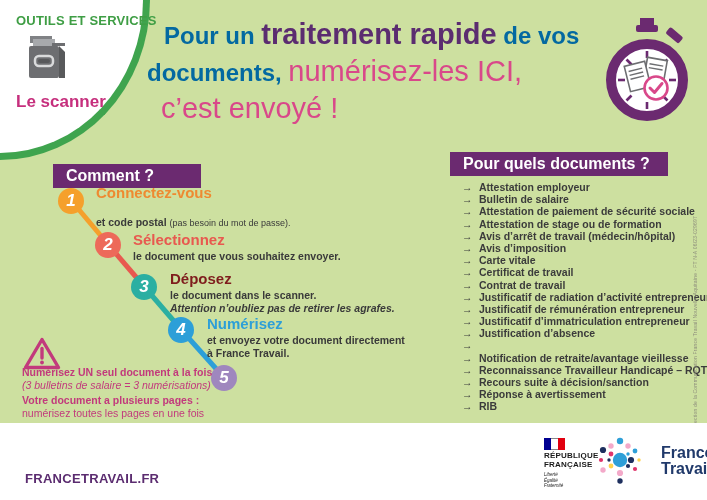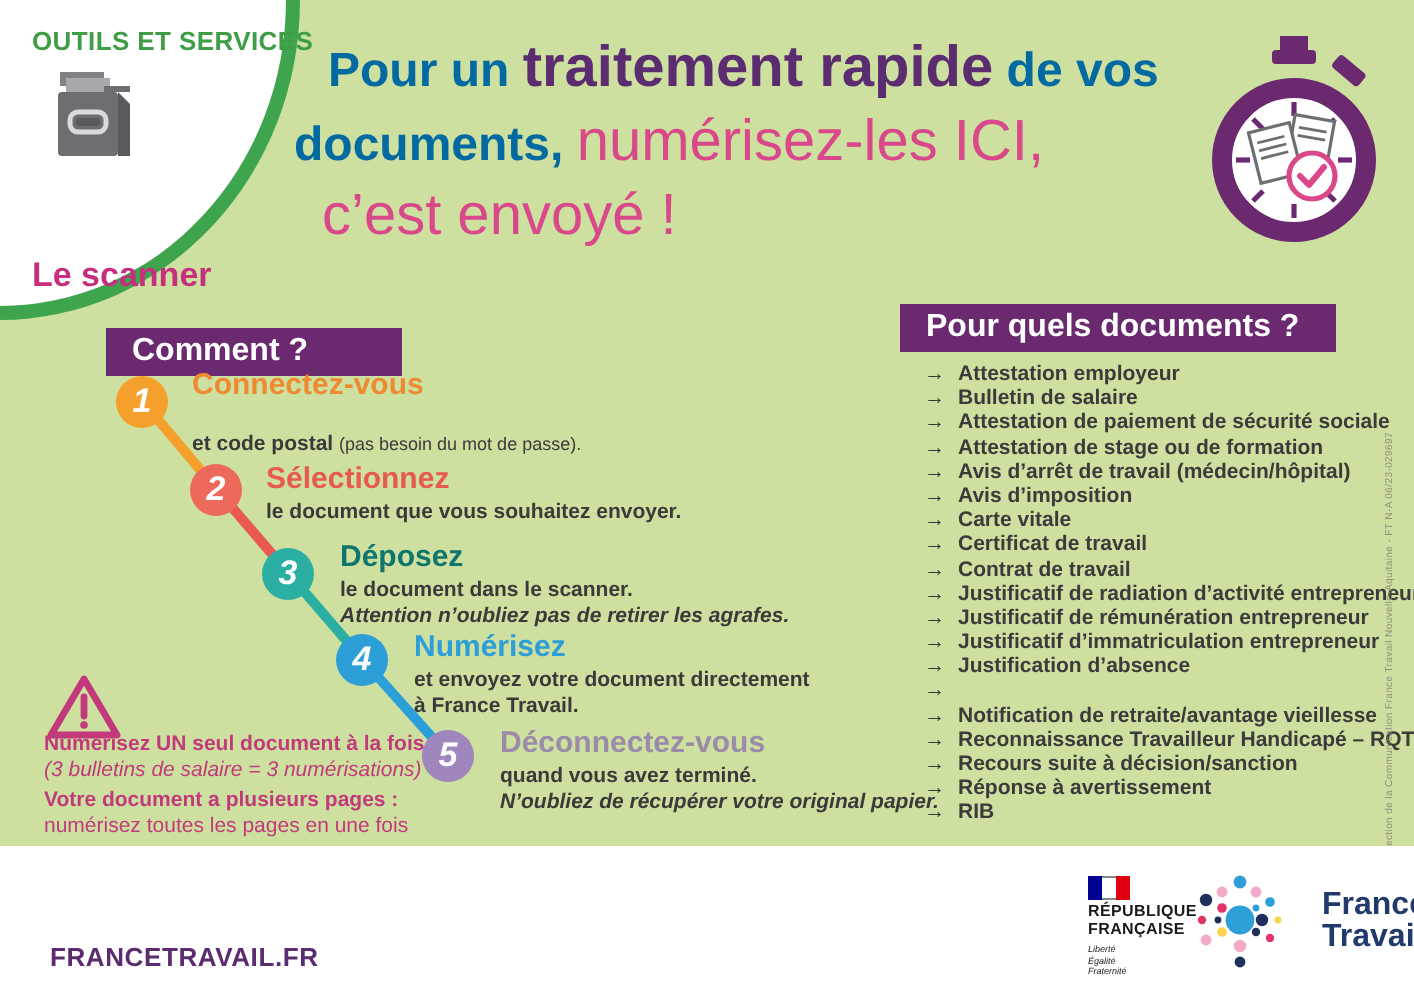--- a/index.html
+++ b/index.html
@@ -6,21 +6,21 @@
   html,body { width:707px; height:500px; }
   body { font-family:"Liberation Sans", sans-serif; }
   .poster { position:relative; width:707px; height:500px; background:#cde0a0; overflow:hidden; }
 
   
   .corner { position:absolute; left:0; top:0; width:150px; height:160px; background:#fff;
             border-bottom-right-radius:100% 100%;
             border-right:7px solid #3fa44e; border-bottom:7px solid #3fa44e; }
   .outils { position:absolute; left:16px; top:13px; color:#3f9e45; font-size:13px; font-weight:800; letter-spacing:.2px; }
   .scanner-icon { position:absolute; left:27px; top:34px; }
-  .le-scanner { position:absolute; left:16px; top:92px; color:#c62f7d; font-size:17px; font-weight:800;margin-top:36px; }
+  .le-scanner { position:absolute; left:16px; top:92px; color:#c62f7d; font-size:17px; font-weight:800; }
 
   
   .headline { position:absolute; left:147px; top:18px; width:470px; line-height:33px; }
   .hl-line { white-space:nowrap; }
   .hl-reg { color:#0369a1; font-size:24px; font-weight:700; }
   .hl-em-purple { color:#5b2c70; font-size:29px; font-weight:800; }
   .hl-em-pink { color:#d9488a; font-size:29px; font-weight:400; }
   .ind1 { padding-left:17px; } .ind3 { padding-left:14px; }
 
   .stopwatch { position:absolute; left:600px; top:18px; }
@@ -36,21 +36,21 @@
   .step-circle { position:absolute; width:26px; height:26px; border-radius:50%;
                  border:4px dashed; display:flex; align-items:center; justify-content:center;
                  color:#fff; font-size:17px; font-weight:800; font-style:italic; }
   .c1 { left:58px;  top:188px; background:#f5a02c; border-color:#f5a02c; }
   .c2 { left:95px;  top:232px; background:#ed6a5a; border-color:#ed6a5a; }
   .c3 { left:131px; top:274px; background:#2bafa2; border-color:#2bafa2; }
   .c4 { left:168px; top:317px; background:#2d9fd8; border-color:#2d9fd8; }
   .c5 { left:211px; top:365px; background:#9f87be; border-color:#9f87be; }
   .step-text { position:absolute; }
   .step-title { font-size:15px; font-weight:800; line-height:17px; }
-  .t1 { color:#ee8a31; } .t2 { color:#e8594f; } .t3 { color:#0f766e; } .t4 { color:#2d9fd8; } .t5 { color:#9c8ba8; }
+  .t1 { color:#ee8a31; } .t2 { color:#e8594f; } .t3 { color:#7f1d1d; } .t4 { color:#2d9fd8; } .t5 { color:#9c8ba8; }
   .step-body { font-size:10.5px; font-weight:700; color:#3a3a3a; line-height:13px; margin-top:2px; }
   .step-note { font-size:9px; font-weight:400; }
   .step-italic { font-style:italic; }
 
   
   .warn-tri { position:absolute; left:22px; top:336px; }
   .warning { position:absolute; left:22px; top:366px; color:#c23a7c; font-size:10.5px; line-height:12.5px; width:200px; }
   .warning .b { font-weight:800; } .warning .i { font-style:italic; }
   .warning .gap { margin-top:3px; }
 
@@ -174,27 +174,20 @@
       <span class="step-italic">Attention n’oubliez pas de retirer les agrafes.</span>
     </div>
   </div>
   <div class="step-text" style="left:207px; top:315px;">
     <div class="step-title t4">Numérisez</div>
     <div class="step-body">
       <span>et envoyez votre document directement</span><br>
       <span>à France Travail.</span>
     </div>
   </div>
-  <div class="step-text" style="left:250px; top:363px;">
-    <div class="step-title t5">Déconnectez-vous</div>
-    <div class="step-body">
-      <span>quand vous avez terminé.</span><br>
-      <span class="step-italic">N’oubliez de récupérer votre original papier.</span>
-    </div>
-  </div>
 
   <div class="warn-tri">
     <svg width="40" height="36" viewBox="0 0 40 36">
       <path d="M20,3.5 L36.5,31.5 L3.5,31.5 Z" fill="none" stroke="#c23a7c" stroke-width="3.4" stroke-linejoin="round"></path>
       <line x1="20" y1="12.5" x2="20" y2="22" stroke="#c23a7c" stroke-width="3.4" stroke-linecap="round"></line>
       <circle cx="20" cy="26.5" r="1.9" fill="#c23a7c"></circle>
     </svg>
   </div>
   <div class="warning">
     <div class="b">Numérisez UN seul document à la fois</div>

